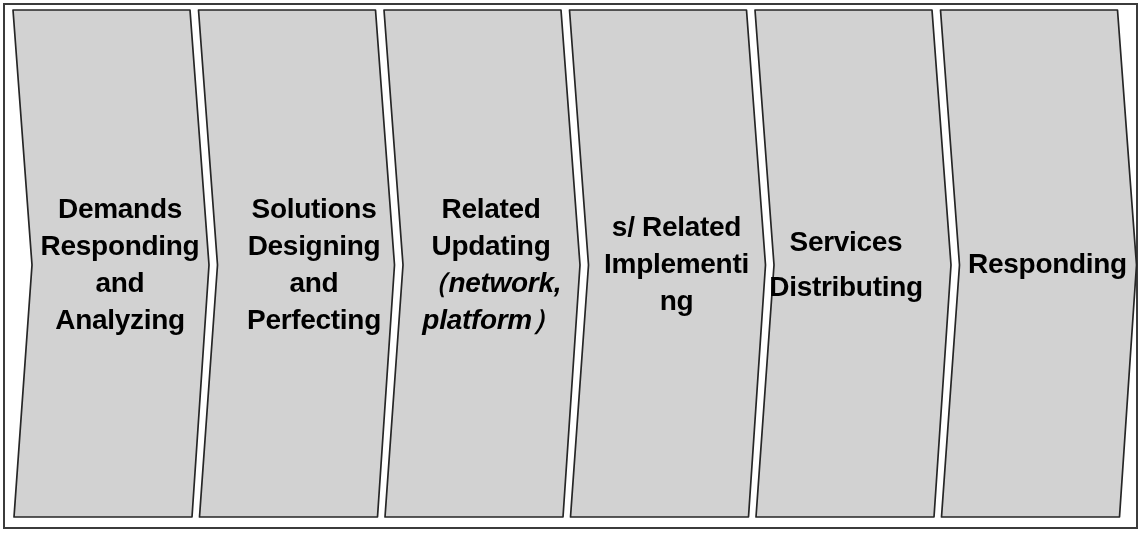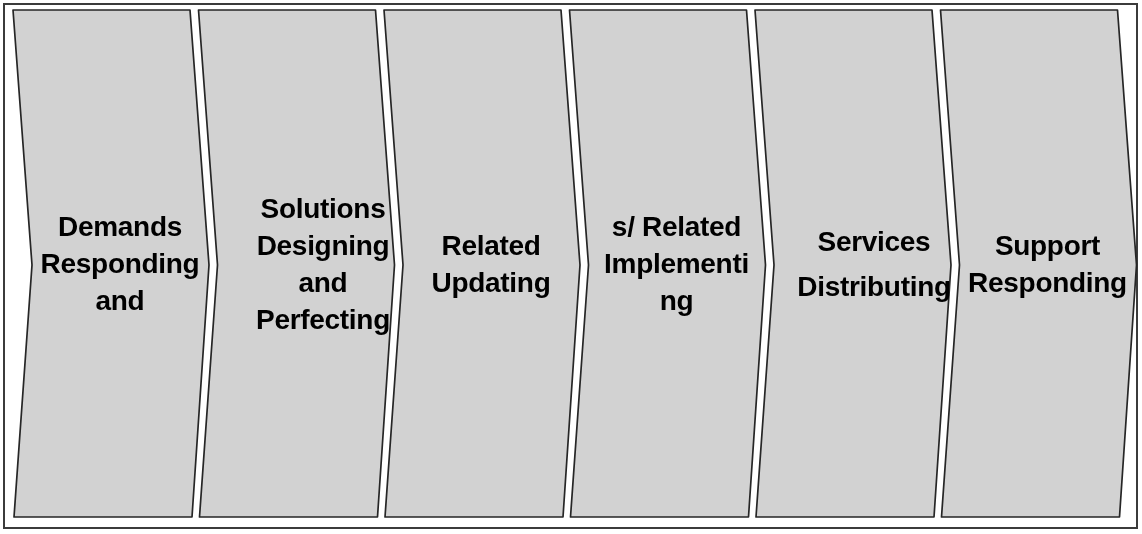--- a/index.html
+++ b/index.html
@@ -64,38 +64,40 @@
       <polygon points="384,10 561,10 580,265 563,517 385,517 403,265" fill="#d2d2d2" stroke="#262626" stroke-width="1.7" stroke-linejoin="round"></polygon>
       <polygon points="569.5,10 746.5,10 765.5,265 748.5,517 570.5,517 588.5,265" fill="#d2d2d2" stroke="#262626" stroke-width="1.7" stroke-linejoin="round"></polygon>
       <polygon points="755,10 932,10 951,265 934,517 756,517 774,265" fill="#d2d2d2" stroke="#262626" stroke-width="1.7" stroke-linejoin="round"></polygon>
       <polygon points="940.5,10 1117.5,10 1136.5,265 1119.5,517 941.5,517 959.5,265" fill="#d2d2d2" stroke="#262626" stroke-width="1.7" stroke-linejoin="round"></polygon>
     </svg>
   <div id="labels">
       <div class="stage-label" style="left: 22px; width: 196px;">
         <div class="line">Demands</div>
         <div class="line">Responding</div>
         <div class="line">and</div>
+        <div class="line">Analyzing</div>
       </div>
-      <div class="stage-label" style="left: 225px; width: 196px; text-align: center;">
+      <div class="stage-label" style="left: 216px; width: 196px; text-align: center;">
         <div class="line">Solutions</div>
         <div class="line">Designing</div>
         <div class="line">and</div>
         <div class="line">Perfecting</div>
       </div>
       <div class="stage-label" style="left: 393px; width: 196px;">
         <div class="line">Related</div>
         <div class="line">Updating</div>
+        <div class="line italic">（network,</div>
+        <div class="line italic">platform）</div>
       </div>
       <div class="stage-label" style="left: 578.5px; width: 196px;">
         <div class="line">s/ Related</div>
         <div class="line">Implementi</div>
         <div class="line">ng</div>
       </div>
-      <div class="stage-label" style="left: 776px; width: 196px; gap: 8px;">
+      <div class="stage-label" style="left: 748px; width: 196px; gap: 8px;">
         <div class="line">Services</div>
         <div class="line">Distributing</div>
       </div>
       <div class="stage-label" style="left: 949.5px; width: 196px;">
-        <div class="line">Support</div>
         <div class="line">Responding</div>
       </div>
     </div>
 </div>
 
 </body></html>

